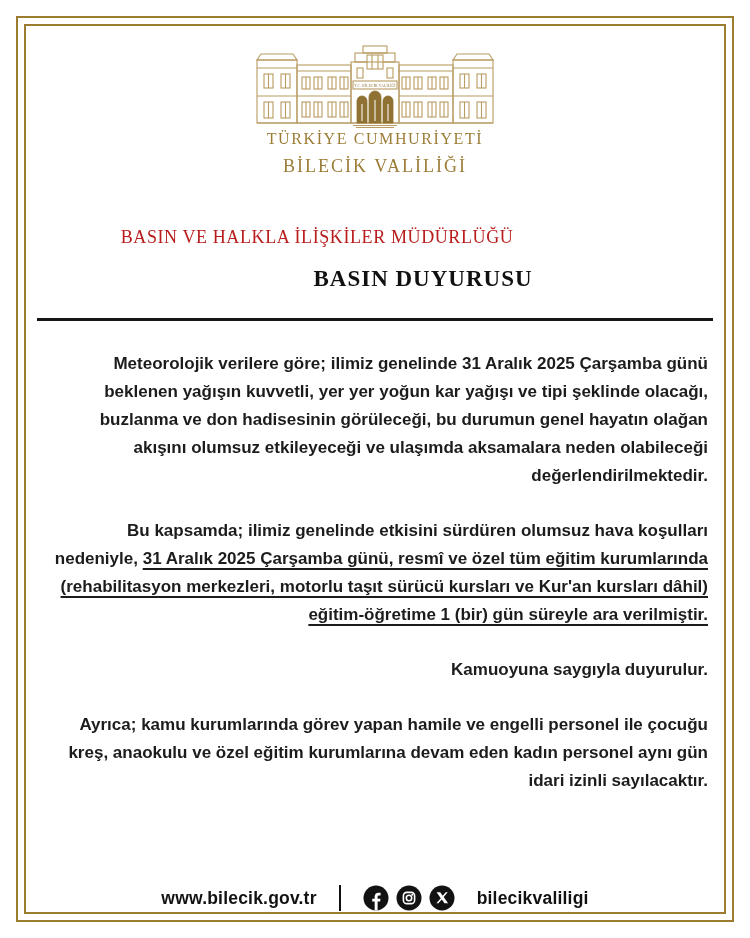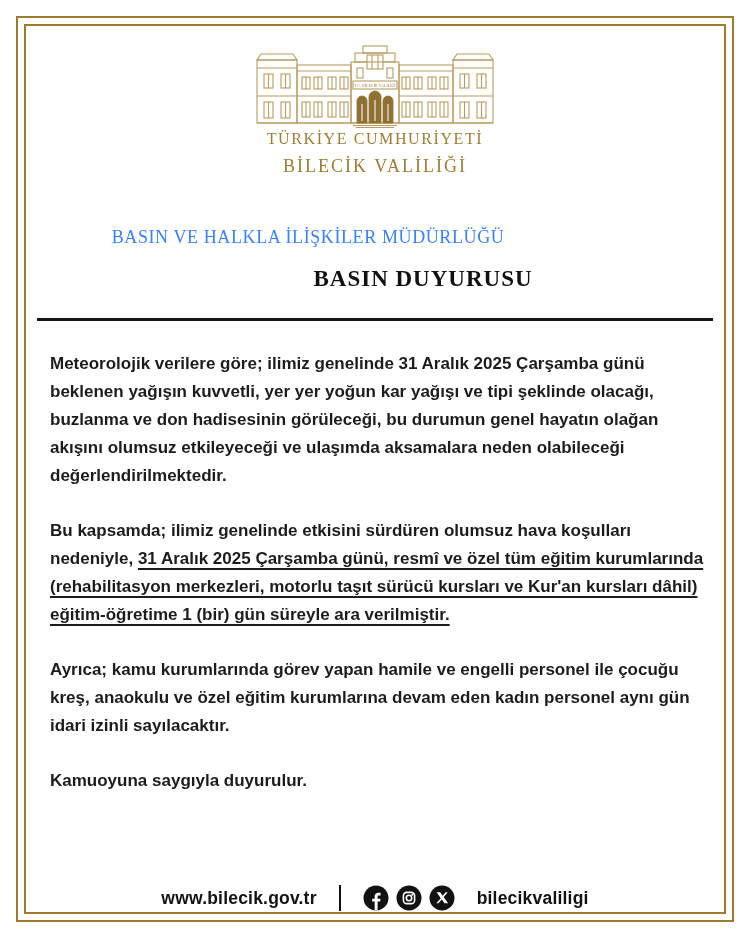--- a/index.html
+++ b/index.html
@@ -36,25 +36,25 @@
   }
   .gold-line2 {
     margin-top: 8px;
     font-family: "Liberation Serif", serif;
     font-size: 18px; letter-spacing: 2px;
     color: #9c7d38;
   }
 
   
   .dept-heading {
-    position: absolute; top: 227px; left: 7px; width: 602px;
+    position: absolute; top: 227px; left: 16px; width: 602px;
     text-align: center;
     font-family: "Liberation Serif", serif;
     font-size: 18px; letter-spacing: 0.6px;
-    color: #3b82f6;
+    color: #b91c1c;
   }
   .press-title {
     position: absolute; top: 266px; left: 0; width: 750px;
     text-align: center;
     font-family: "Liberation Serif", serif;
     font-size: 23px; font-weight: 700; letter-spacing: 1px;
     color: #111111;
     padding-left: 48px;
   }
 
@@ -64,21 +64,21 @@
   }
 
   
   .content {
     position: absolute; top: 350px; left: 46px; right: 42px;
     font-size: 17px; font-weight: 700;
     line-height: 28px;
     color: #1c1c1c;
     text-align: left;
   }
-  .content p { margin: 0 0 27px 4px; }
+  .content p { margin: 0 0 27px 4px; text-align: right; }
   .content p:last-of-type { margin-bottom: 0; }
   .u {
     text-decoration: underline;
     text-decoration-thickness: 2px;
     text-underline-offset: 4px;
   }
 
   
   .footer {
     position: absolute; bottom: 27px; left: 0; width: 750px;
@@ -204,22 +204,22 @@
   </div>
 
   <div class="dept-heading">BASIN VE HALKLA İLİŞKİLER MÜDÜRLÜĞÜ</div>
   <div class="press-title">BASIN DUYURUSU</div>
 
   <div class="divider"></div>
 
   <div class="content">
     <p>Meteorolojik verilere göre; ilimiz genelinde 31 Aralık 2025 Çarşamba günü beklenen yağışın kuvvetli, yer yer yoğun kar yağışı ve tipi şeklinde olacağı, buzlanma ve don hadisesinin görüleceği, bu durumun genel hayatın olağan akışını olumsuz etkileyeceği ve ulaşımda aksamalara neden olabileceği değerlendirilmektedir.</p>
     <p><span>Bu kapsamda; ilimiz genelinde etkisini sürdüren olumsuz hava koşulları nedeniyle, </span><span class="u">31 Aralık 2025 Çarşamba günü, resmî ve özel tüm eğitim kurumlarında (rehabilitasyon merkezleri, motorlu taşıt sürücü kursları ve Kur'an kursları dâhil) eğitim-öğretime 1 (bir) gün süreyle ara verilmiştir.</span></p>
+    <p>Kamuoyuna saygıyla duyurulur.</p>
     <p>Ayrıca; kamu kurumlarında görev yapan hamile ve engelli personel ile çocuğu kreş, anaokulu ve özel eğitim kurumlarına devam eden kadın personel aynı gün idari izinli sayılacaktır.</p>
-    <p>Kamuoyuna saygıyla duyurulur.</p>
   </div>
 
   <div class="footer">
     <span class="footer-site">www.bilecik.gov.tr</span>
     <span class="footer-vbar"></span>
     <span class="footer-icons">
       <span>
         <svg width="26" height="26" viewBox="0 0 26 26">
           <circle cx="13" cy="13" r="12.5" fill="#121212"></circle>
           <path fill="#ffffff" d="M14.6 25.4v-8.8h2.5l.38-2.9h-2.88v-1.85c0-.84.23-1.41 1.44-1.41h1.53V7.85c-.27-.04-1.17-.11-2.22-.11-2.2 0-3.7 1.34-3.7 3.8v2.12H9.2v2.9h2.47v8.7c.9.2 1.9.24 2.93.14z"></path>

